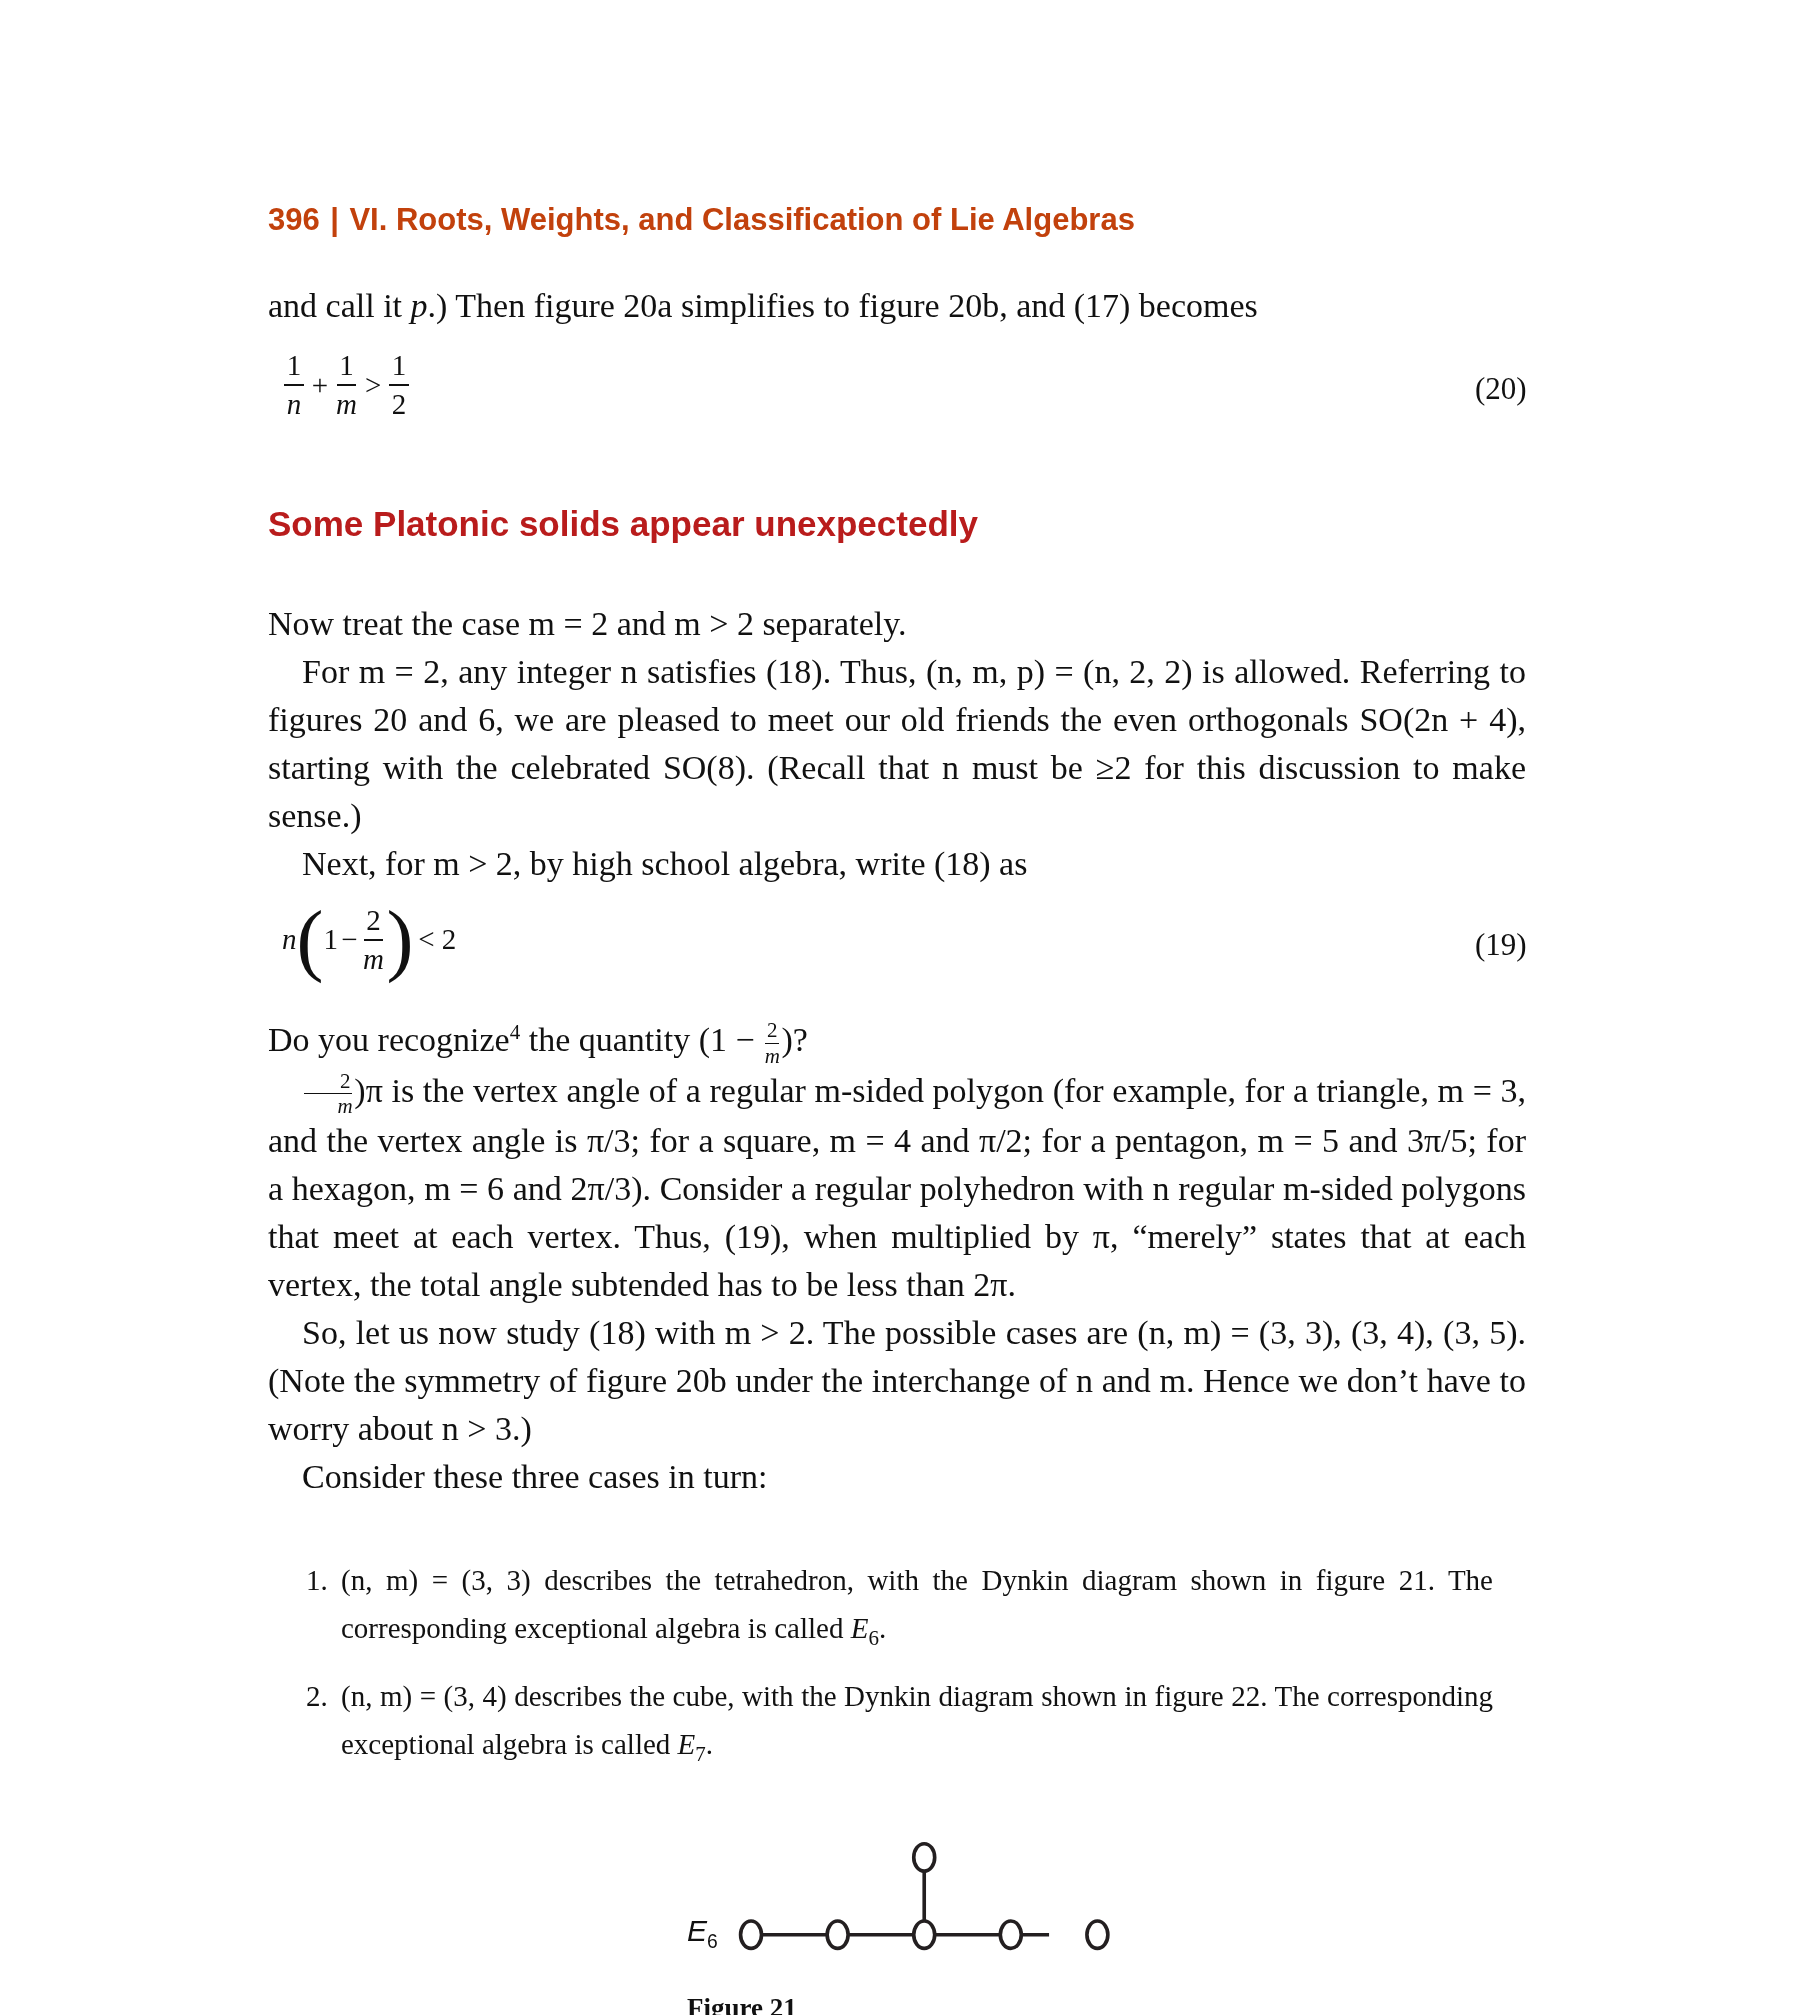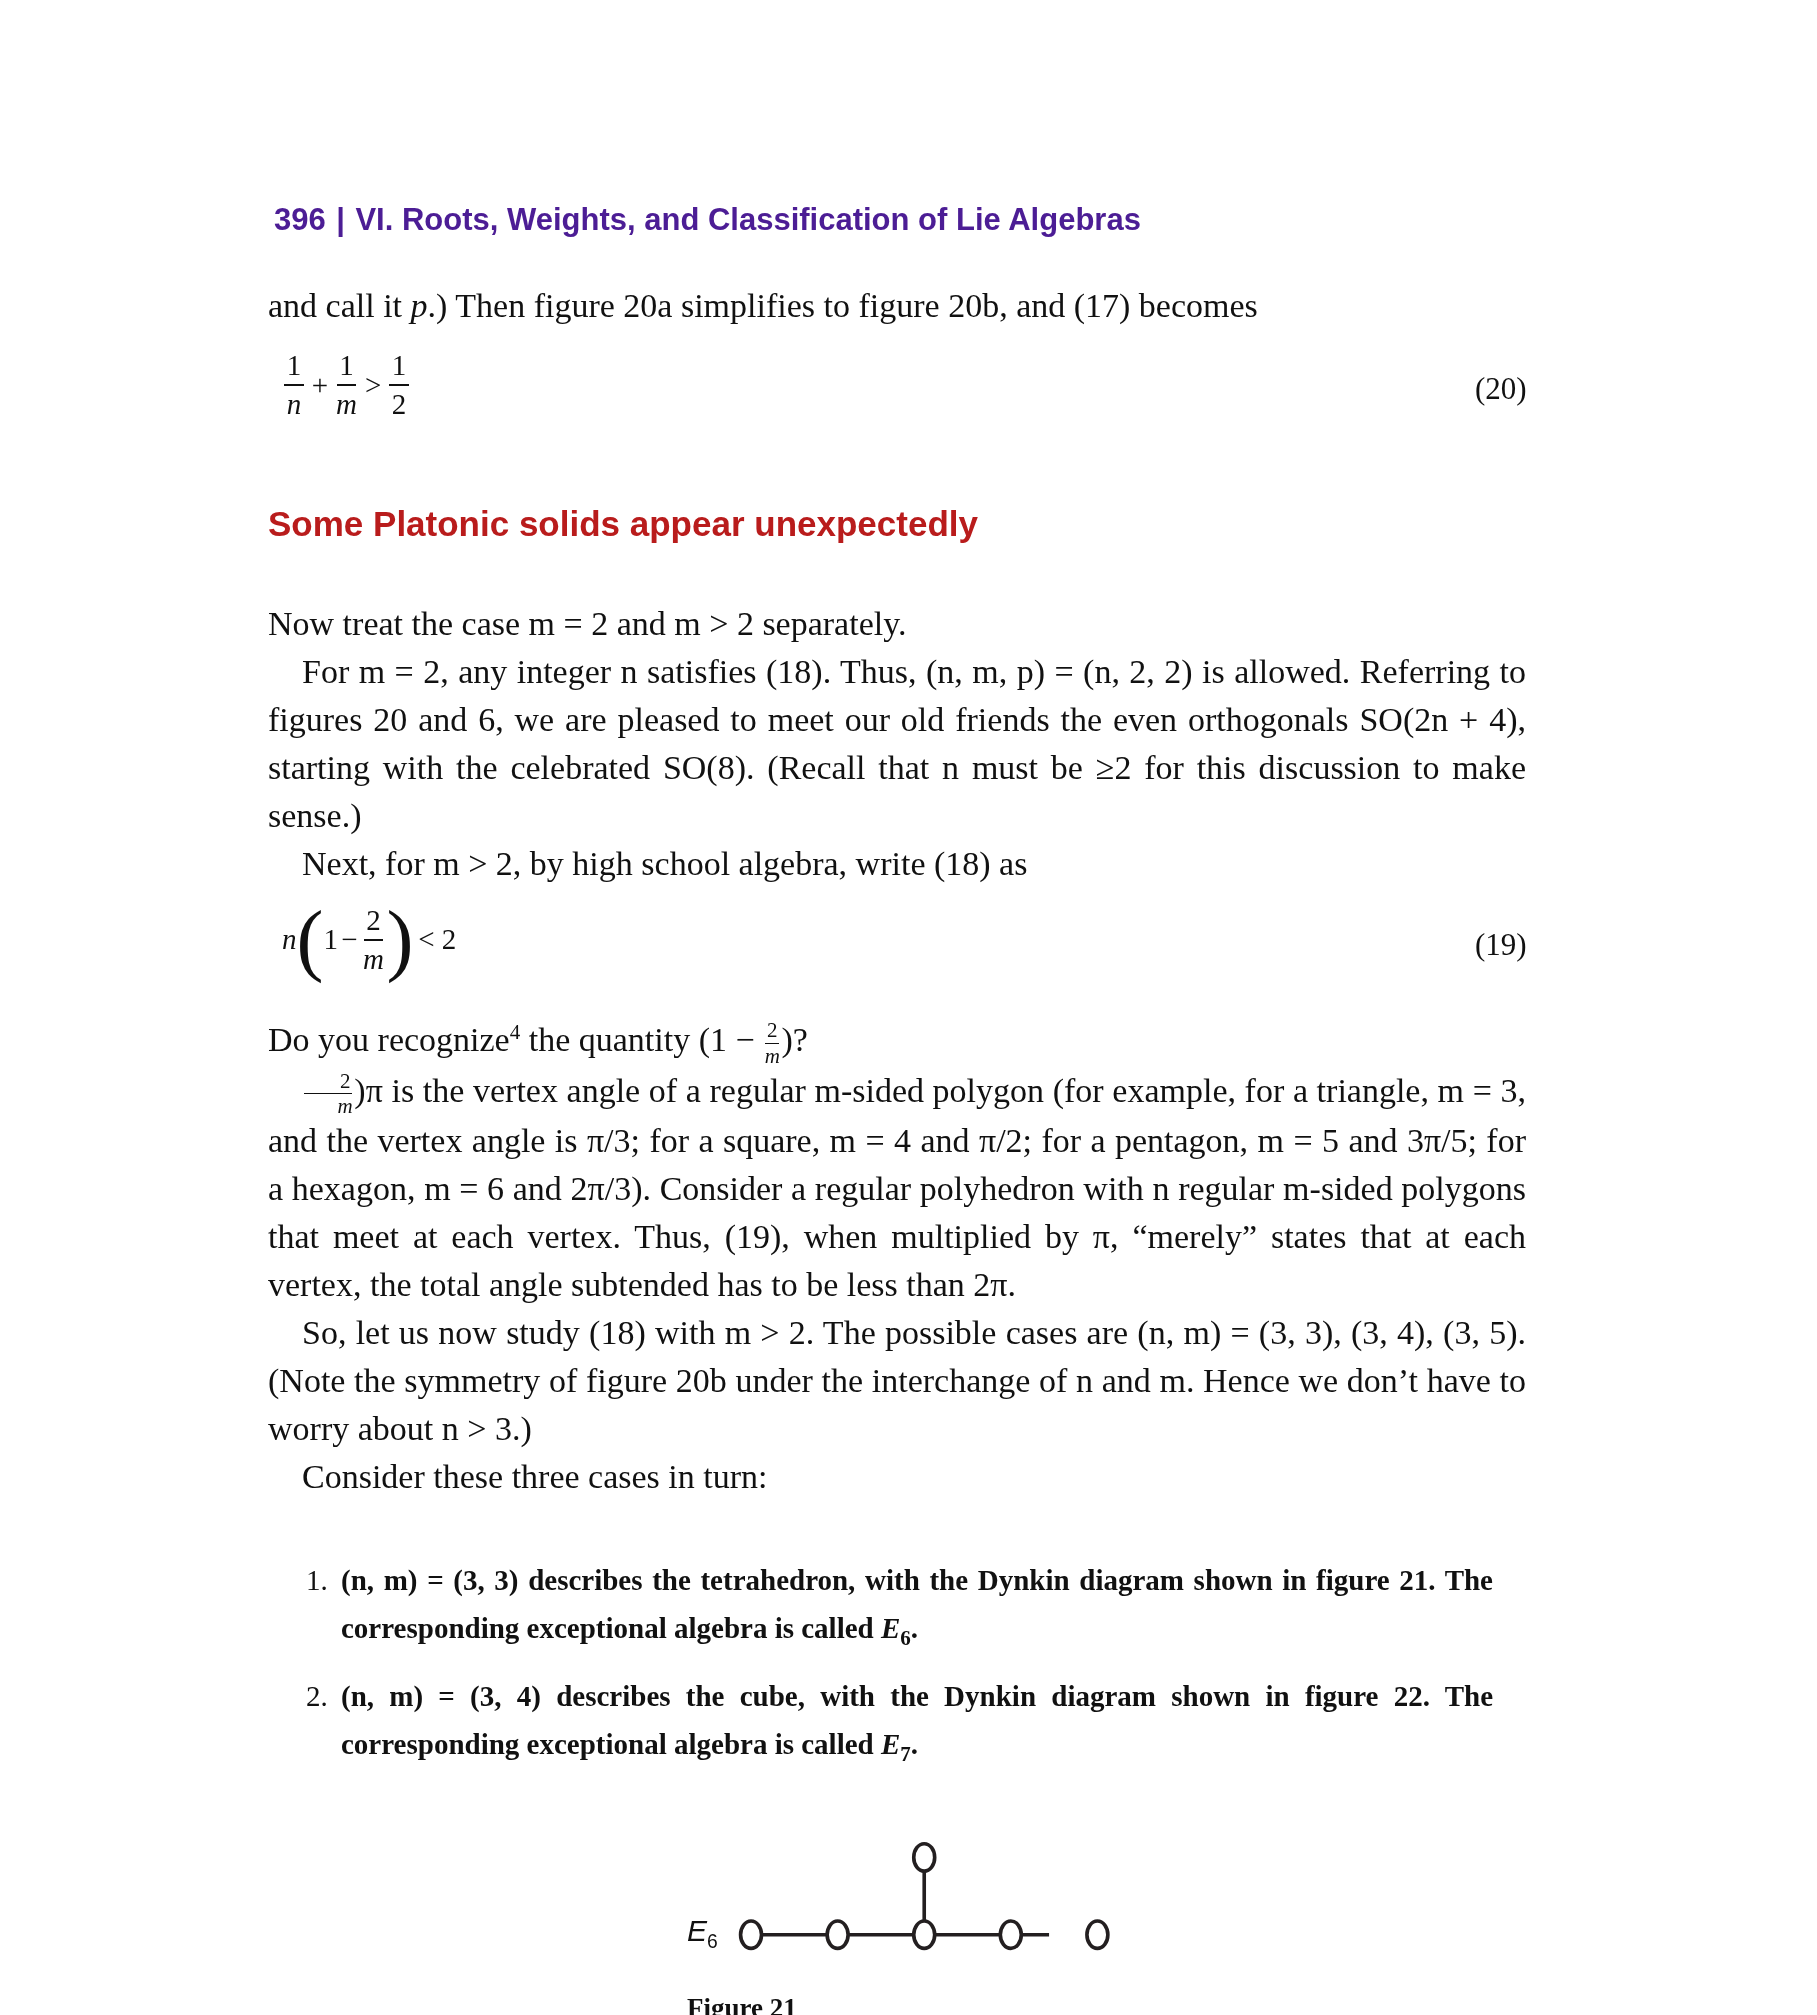--- a/index.html
+++ b/index.html
@@ -1,36 +1,36 @@
 <!DOCTYPE html>
 <html style="font-size:6.4px"><head>
 <meta charset="utf-8">
 <style>
   html, body { margin:0; padding:0; background:#ffffff; }
   body { width:1818px; height:2565px; position:relative; overflow:hidden; color:#111; font-family:"Liberation Serif", serif; }
   .abs { position:absolute; }
-  .header { left:274px; top:202px; font-family:"Liberation Sans", sans-serif; font-weight:bold; font-size:31px; white-space:nowrap; color:#4c1d95; }
+  .header { left:268px; top:202px; font-family:"Liberation Sans", sans-serif; font-weight:bold; font-size:31px; white-space:nowrap; color:#c2410c; }
   .header .sep { margin:0 10.5px; }
   .body-text { font-size:34px; line-height:48px; }
   .para { left:268px; width:1258px; text-align:justify; }
   .indent { text-indent:34px; }
   .para p { margin:0; }
   i, .it { font-style:italic; }
   .eqnum { font-size:31px; }
   .frac { display:inline-flex; flex-direction:column; align-items:center; vertical-align:middle; line-height:1; margin:0 2.4px; }
   .frac .num { border-bottom:2px solid #111; padding:0 2.4px 4px; }
   .frac .den { padding-top:4px; }
   .frac-sm { display:inline-flex; flex-direction:column; align-items:center; vertical-align:middle; font-size:21px; line-height:1; margin:0 1.6px; }
   .frac-sm .num { border-bottom:1.6px solid #111; padding:0 1.6px 1.6px; }
   .frac-sm .den { padding-top:1.6px; }
   .heading { left:268px; top:504px; font-family:"Liberation Sans", sans-serif; font-weight:bold; font-size:35px; color:#b91c1c; white-space:nowrap; }
   .list { left:306px; width:1187px; font-size:29px; line-height:48px; text-align:justify; }
   .list .item { position:relative; padding-left:35px; margin-bottom:10.5px; }
   .list .num-label { position:absolute; left:0; top:0; }
-  .list .item span.t { display:block;font-weight:bold; }
+  .list .item span.t { display:block; }
   .bigparen { font-size:81px; line-height:1; vertical-align:middle; font-weight:100; }
   .fig-caption { font-size:27px; font-weight:bold; }
   .dynkin-label { font-family:"Liberation Sans", sans-serif; font-style:italic; font-size:30px; }
   .dynkin-label sub { font-size:19.3px; font-style:normal; }
   sup { font-size:21px; }
   sub { font-size:21px; }
 </style>
 </head>
 <body>
 

